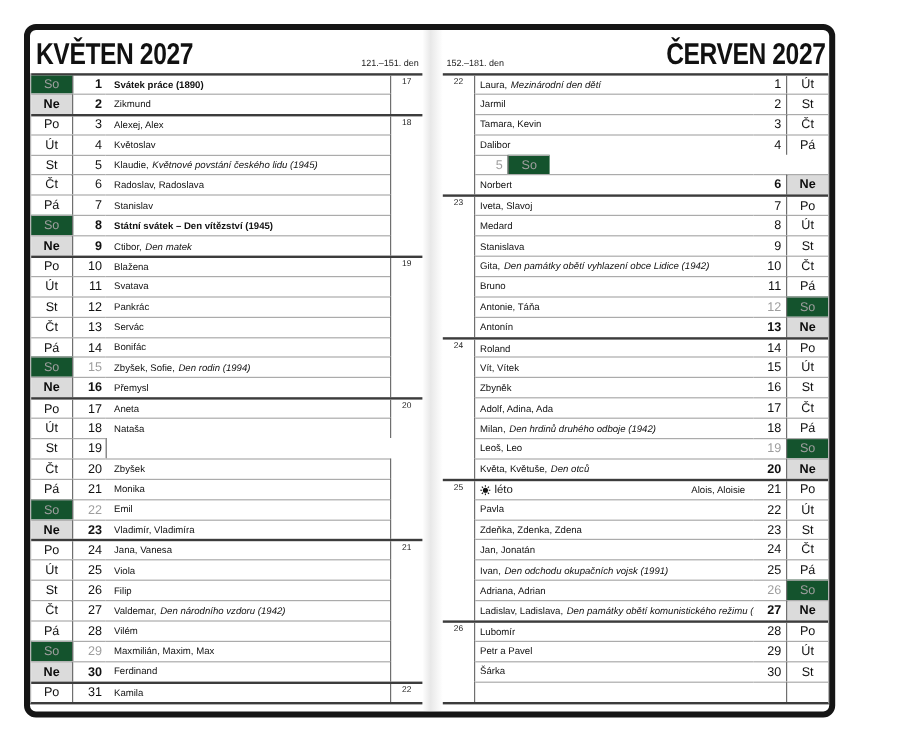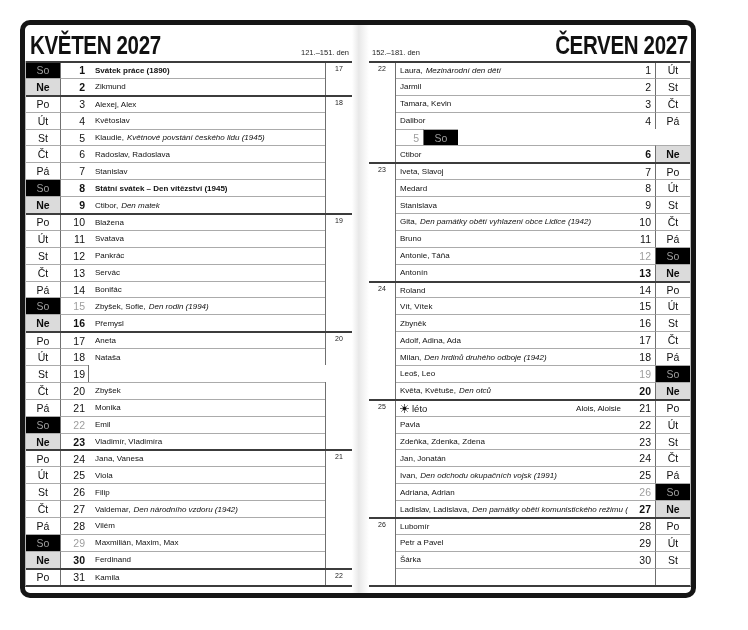--- a/index.html
+++ b/index.html
@@ -27,21 +27,21 @@
 
   .row { flex: none; height: 16.9px; display: flex; align-items: stretch; }
   .row.ws { border-top: 2px solid #3c3c3c; }
   .row:not(.ws) > .dow, .row:not(.ws) > .num, .row:not(.ws) > .name {
     border-top: 1px solid #ababab; }
 
   .dow { width: 35px; flex: none; font-size: 10.5px; display: flex;
     align-items: center; justify-content: center; }
   .page.left  .dow { border-right: 1px solid #6f6f6f; }
   .page.right .dow { border-left: 1px solid #6f6f6f; }
-  .row.sat .dow { background: #000000; color: #9e9e9e; }
+  .row.sat .dow { background: #14532d; color: #9e9e9e; }
   .row.sun .dow { background: #dbdbdb; font-weight: bold; color: #0c0c0c; }
 
   .num { width: 27px; flex: none; font-size: 10.5px; display: flex; align-items: center; }
   .page.left  .num { justify-content: flex-end; padding-right: 3px; }
   .page.right .num { justify-content: flex-end; padding-right: 4px; }
   .num.b { font-weight: bold; }
   .num.g { color: #9e9e9e; }
 
   .name { flex: 1; min-width: 0; font-size: 8px; display: flex; align-items: center;
     white-space: nowrap; overflow: hidden; }
@@ -364,21 +364,21 @@
             <div class="dow">Pá</div>
           </div>
           <div class="row sat">
             <div class="week"></div>
             <div class="num g">5</div>
             <div class="dow">So</div>
           </div>
           <div class="row sun">
             <div class="week"></div>
             <div class="name">
-              <div class="main">Ctibor</div>
+              <div class="main">Norbert</div>
             </div>
             <div class="num b">6</div>
             <div class="dow">Ne</div>
           </div>
           <div class="row ws">
             <div class="week">23</div>
             <div class="name">
               <div class="main">Iveta, Slavoj</div>
             </div>
             <div class="num">7</div>

